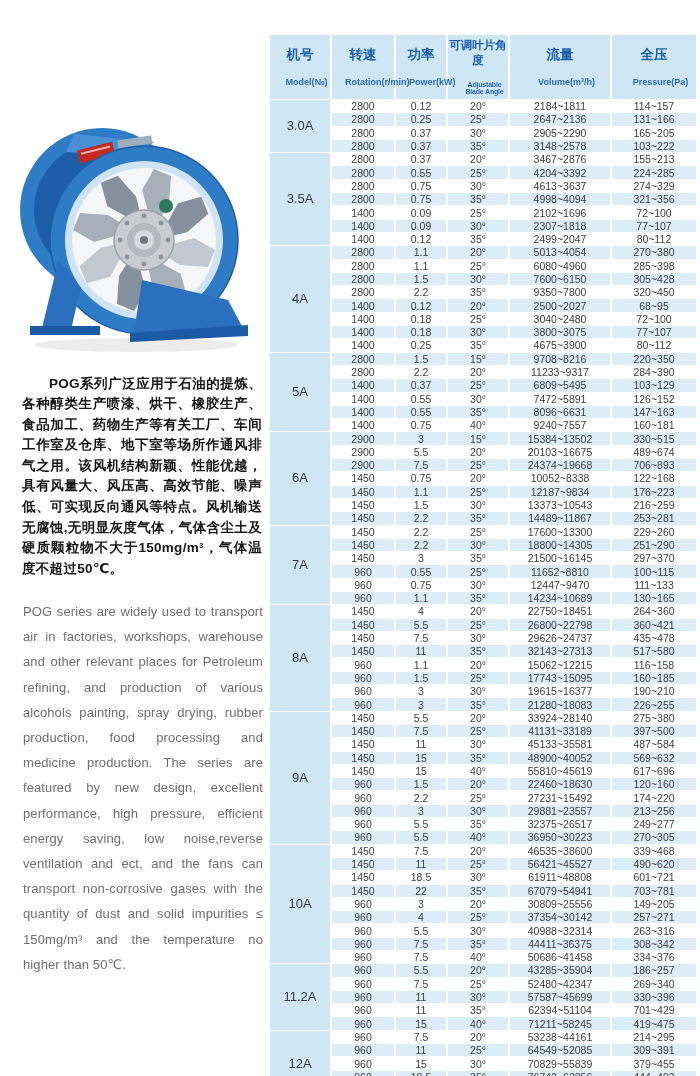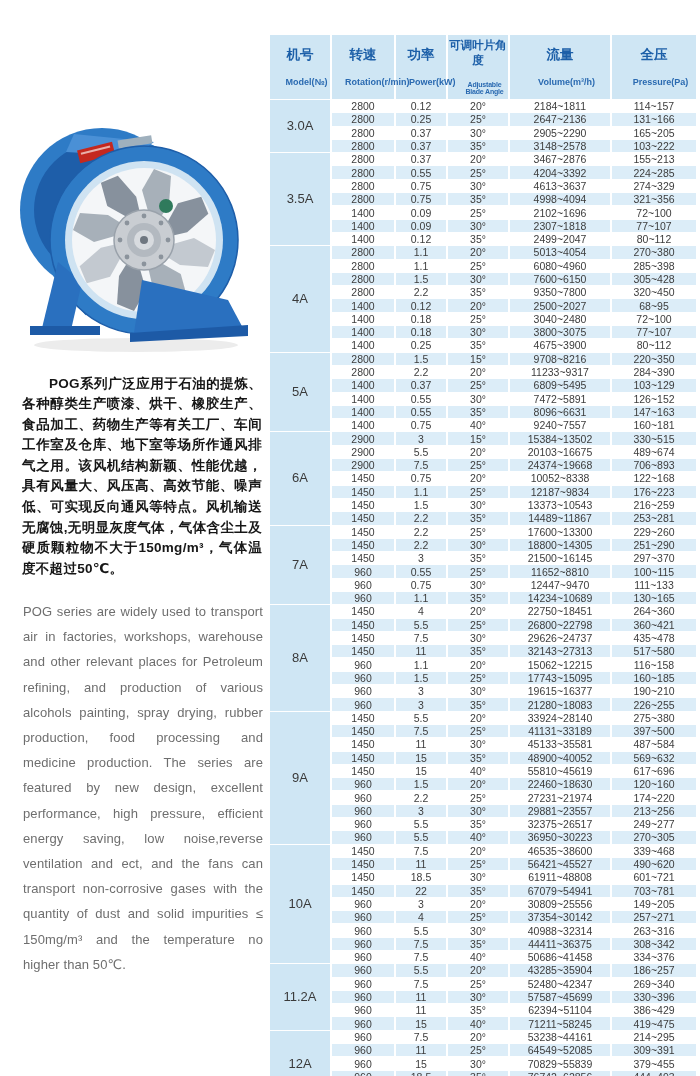--- a/index.html
+++ b/index.html
@@ -551,21 +551,21 @@
           <td class="stripe">960</td>
           <td class="stripe">1.5</td>
           <td class="stripe">20°</td>
           <td class="stripe">22460~18630</td>
           <td class="stripe">120~160</td>
         </tr>
         <tr>
           <td>960</td>
           <td>2.2</td>
           <td>25°</td>
-          <td>27231~21974</td>
+          <td>27231~15492</td>
           <td>174~220</td>
         </tr>
         <tr>
           <td class="stripe">960</td>
           <td class="stripe">3</td>
           <td class="stripe">30°</td>
           <td class="stripe">29881~23557</td>
           <td class="stripe">213~256</td>
         </tr>
         <tr>
@@ -666,21 +666,21 @@
           <td class="stripe">11</td>
           <td class="stripe">30°</td>
           <td class="stripe">57587~45699</td>
           <td class="stripe">330~396</td>
         </tr>
         <tr>
           <td>960</td>
           <td>11</td>
           <td>35°</td>
           <td>62394~51104</td>
-          <td>386~429</td>
+          <td>701~429</td>
         </tr>
         <tr>
           <td class="stripe">960</td>
           <td class="stripe">15</td>
           <td class="stripe">40°</td>
           <td class="stripe">71211~58245</td>
           <td class="stripe">419~475</td>
         </tr>
         <tr>
           <td class="model-cell" rowspan="5">12A</td>

